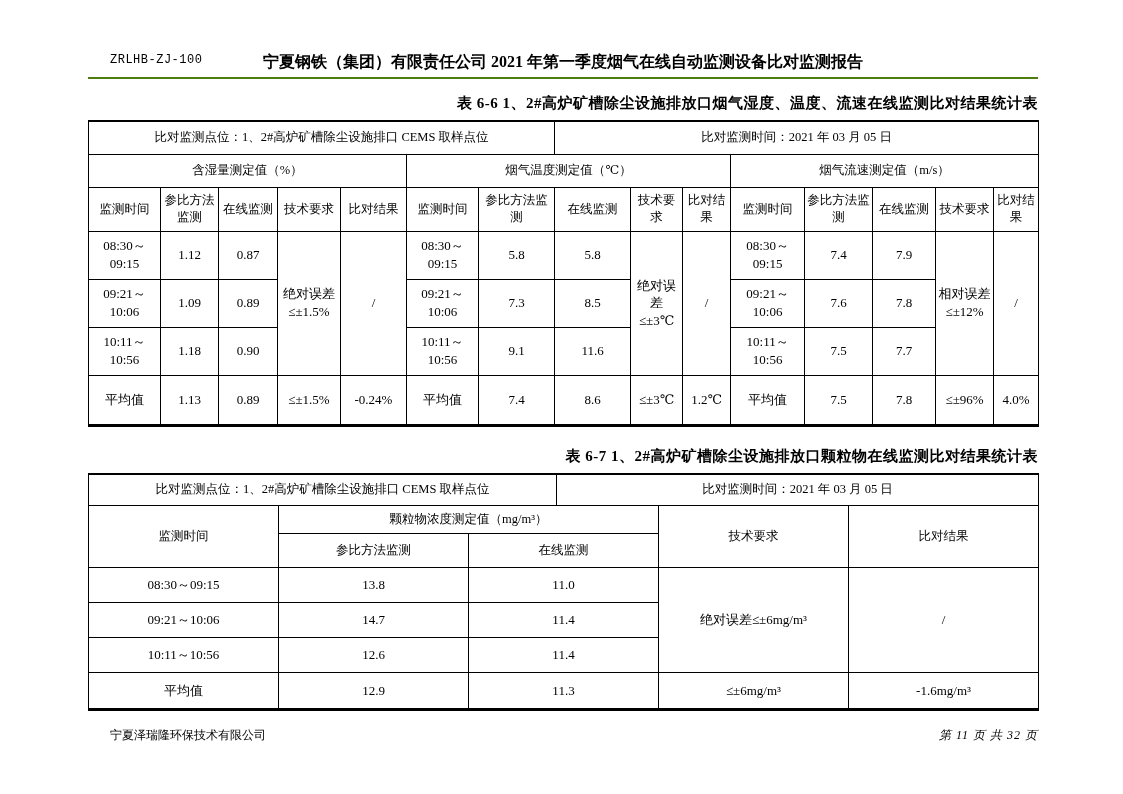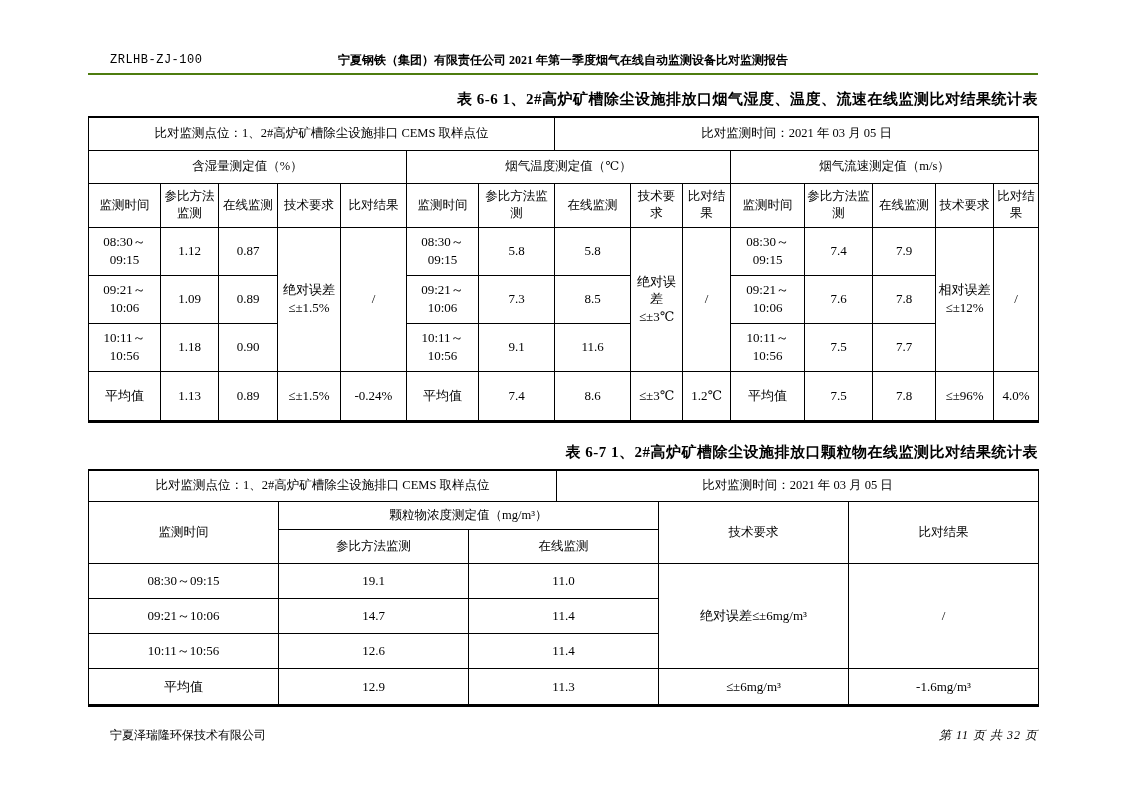--- a/index.html
+++ b/index.html
@@ -5,21 +5,21 @@
   html,body{margin:0;padding:0;}
   body{
     width:1123px;height:794px;position:relative;overflow:hidden;
     background:#ffffff;color:#000;
     font-family:"Liberation Serif","DejaVu Serif",serif;
   }
   .content{position:absolute;left:88px;top:0;width:950px;}
   
   .pg-header{position:relative;margin-top:52px;border-bottom:2px solid #4d7c0f;padding-bottom:4px;min-height:16px;}
   .hdr-code{position:absolute;left:22px;top:1px;font-family:"Liberation Mono","DejaVu Sans Mono",monospace;font-size:12px;letter-spacing:.5px;}
-  .hdr-title{display:block;text-align:center;font-size:12px;font-weight:bold;}
+  .hdr-title{display:block;text-align:center;font-size:16px;font-weight:bold;}
   
   .tbl-title{text-align:right;font-weight:bold;font-size:15px;margin:15px 0 7px 0;letter-spacing:.5px;}
   .tbl-title2{margin-top:20px;}
   
   table{border-collapse:collapse;table-layout:fixed;width:950px;}
   td{border:1px solid #000;text-align:center;vertical-align:middle;padding:1px 2px;font-size:13px;line-height:1.35;overflow:hidden;}
   .b{font-weight:normal;font-size:12.5px;}
   table.outer{border-top:2px solid #000;border-bottom:3px solid #000;border-left:1.5px solid #000;border-right:1.5px solid #000;}
   tr.h-pt{height:33px;}
   tr.h-sec{height:33px;}
@@ -173,21 +173,21 @@
       <td colspan="3" class="b">颗粒物浓度测定值（mg/m³）</td>
       <td rowspan="2" class="b">技术要求</td>
       <td rowspan="2" class="b">比对结果</td>
     </tr>
     <tr class="h2-2">
       <td class="b">参比方法监测</td>
       <td colspan="2" class="b">在线监测</td>
     </tr>
     <tr class="h2-d">
       <td>08:30～​09:15</td>
-      <td>19.1</td>
+      <td>13.8</td>
       <td colspan="2">11.0</td>
       <td rowspan="3">绝对误差≤±6mg/m³</td>
       <td rowspan="3">/</td>
     </tr>
     <tr class="h2-d">
       <td>09:21～​10:06</td>
       <td>14.7</td>
       <td colspan="2">11.4</td>
     </tr>
     <tr class="h2-d">

